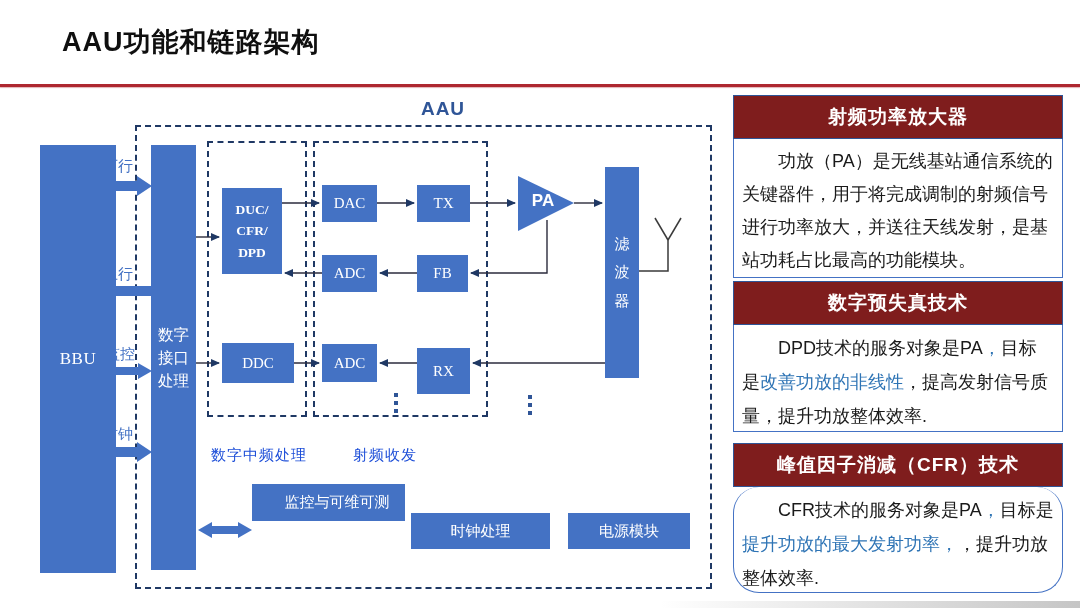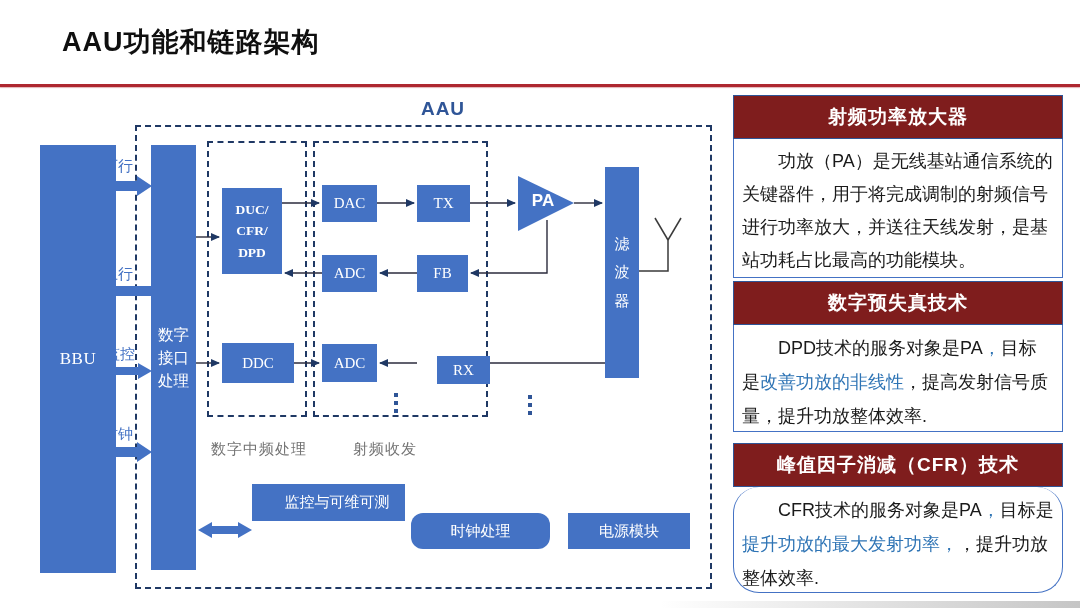--- a/index.html
+++ b/index.html
@@ -26,31 +26,31 @@
        text-align:center;font-family:"Liberation Serif","DejaVu Serif",serif;}
   .bbu{left:40px;top:145px;width:76px;height:428px;font-size:17px;letter-spacing:.5px;}
   .dif{left:151px;top:145px;width:45px;height:425px;font-size:15.5px;line-height:1.5;}
   .duc{left:222px;top:188px;width:60px;height:86px;font-size:13.5px;font-weight:bold;line-height:1.6;}
   .ddc{left:222px;top:343px;width:72px;height:40px;font-size:15px;}
   .dac{left:322px;top:185px;width:55px;height:37px;font-size:15px;}
   .tx {left:417px;top:185px;width:53px;height:37px;font-size:15px;}
   .adcfb{left:322px;top:255px;width:55px;height:37px;font-size:15px;}
   .fb {left:417px;top:255px;width:51px;height:37px;font-size:15px;}
   .adcrx{left:322px;top:344px;width:55px;height:38px;font-size:15px;}
-  .rx {left:417px;top:356px;width:53px;height:28px;font-size:15px;margin-left:20px;}
+  .rx {left:417px;top:348px;width:53px;height:46px;font-size:15px;}
   .filter{left:605px;top:167px;width:34px;height:211px;font-size:15px;line-height:1.9;}
   .pa-label{left:522px;top:191px;width:42px;text-align:center;font-size:17px;font-weight:bold;color:#fff;
             font-family:"Liberation Sans","DejaVu Sans",sans-serif;}
   .mon-blk{left:252px;top:484px;width:136px;height:37px;font-size:15px;padding-left:17px;}
-  .clk-blk{left:411px;top:513px;width:139px;height:36px;font-size:15px;border-radius:12px;}
+  .clk-blk{left:411px;top:513px;width:139px;height:36px;font-size:15px;}
   .pwr-blk{left:568px;top:513px;width:122px;height:36px;font-size:15px;}
 
   
   .link-lab{font-size:15px;color:#4472c4;font-family:"Liberation Serif","DejaVu Serif",serif;}
-  .sec-lab{font-size:15px;color:#737373;font-family:"Liberation Serif","DejaVu Serif",serif;letter-spacing:1px;}
+  .sec-lab{font-size:15px;color:#1d4ed8;font-family:"Liberation Serif","DejaVu Serif",serif;letter-spacing:1px;margin-top:6px;}
 
   
   .panel{left:733px;width:330px;}
   .panel .hd{height:42px;line-height:42px;background:#7f1d1d;border:1px solid #2f5597;
              color:#fff;font-size:19px;font-weight:bold;text-align:center;letter-spacing:1px;}
   .panel .bd{background:#fff;border:1.5px solid #4472c4;border-top:none;
              color:#1a1a1a;font-size:18px;padding:6px 8px 4px 8px;text-indent:2em;}
   .p1 .bd{line-height:33px;height:128px;}
   .p2 .bd{line-height:34px;height:96px;}
   .p3 .bd{line-height:34px;height:95px;border-radius:26px;}

